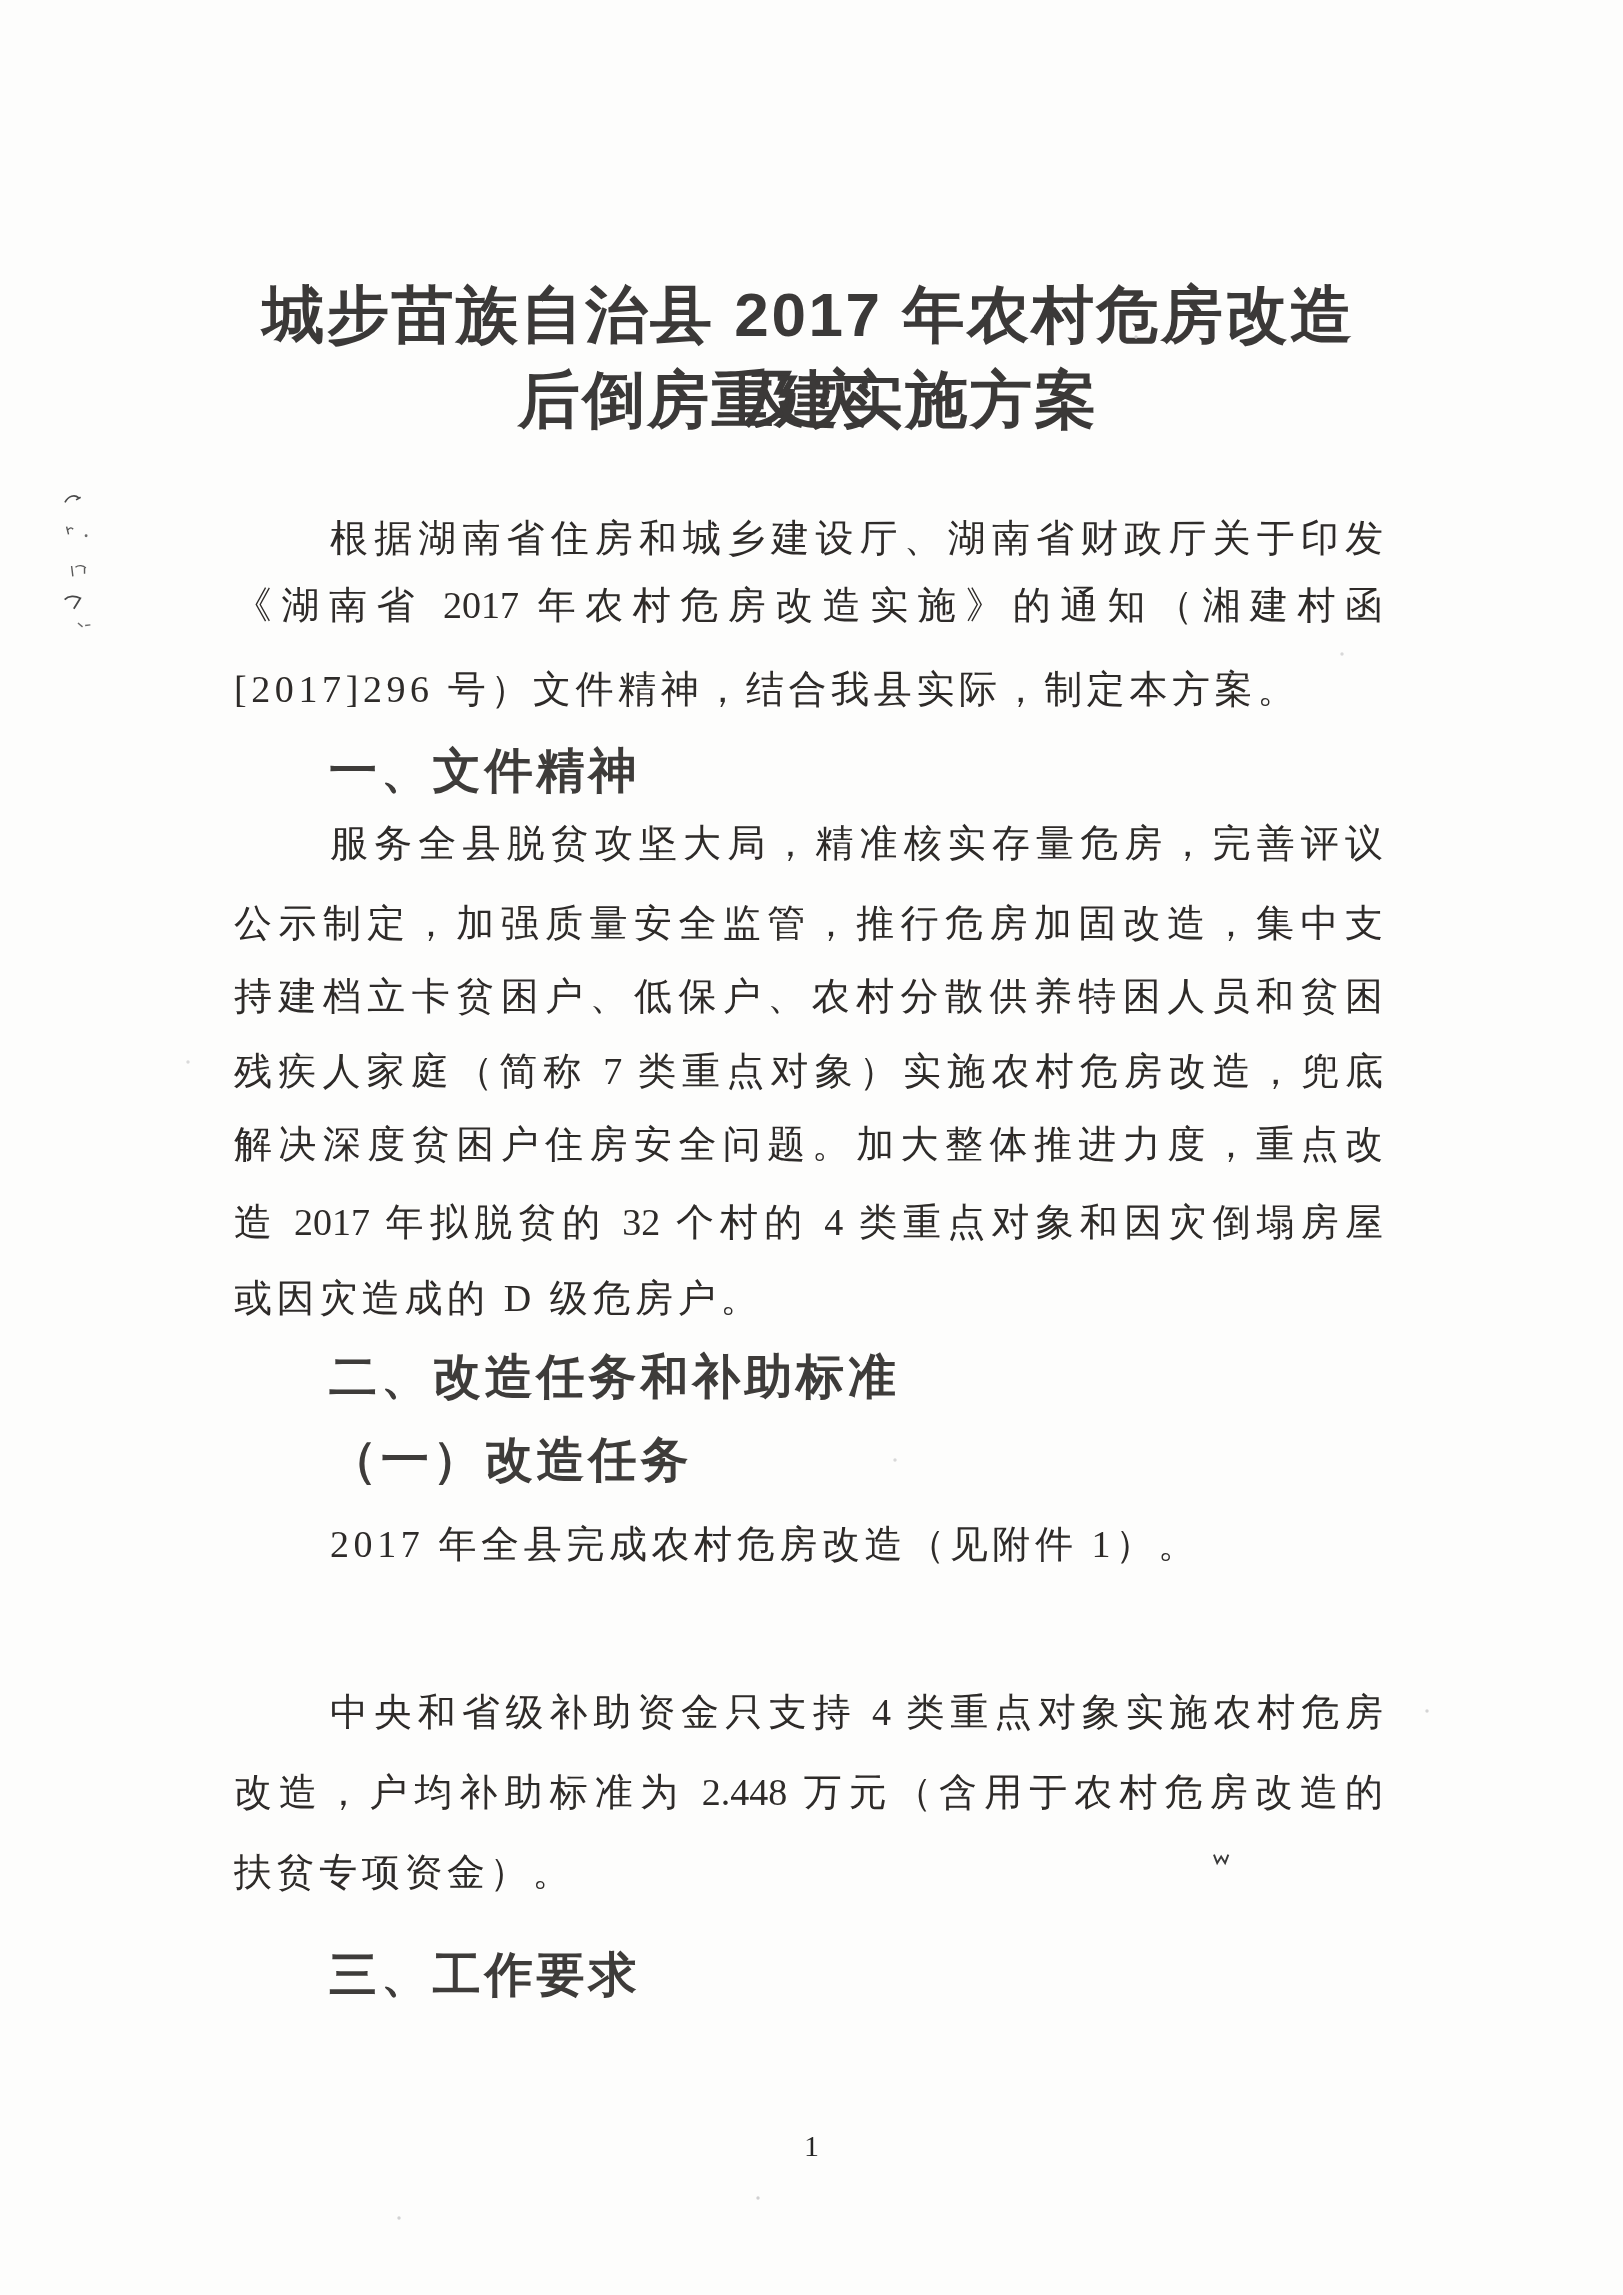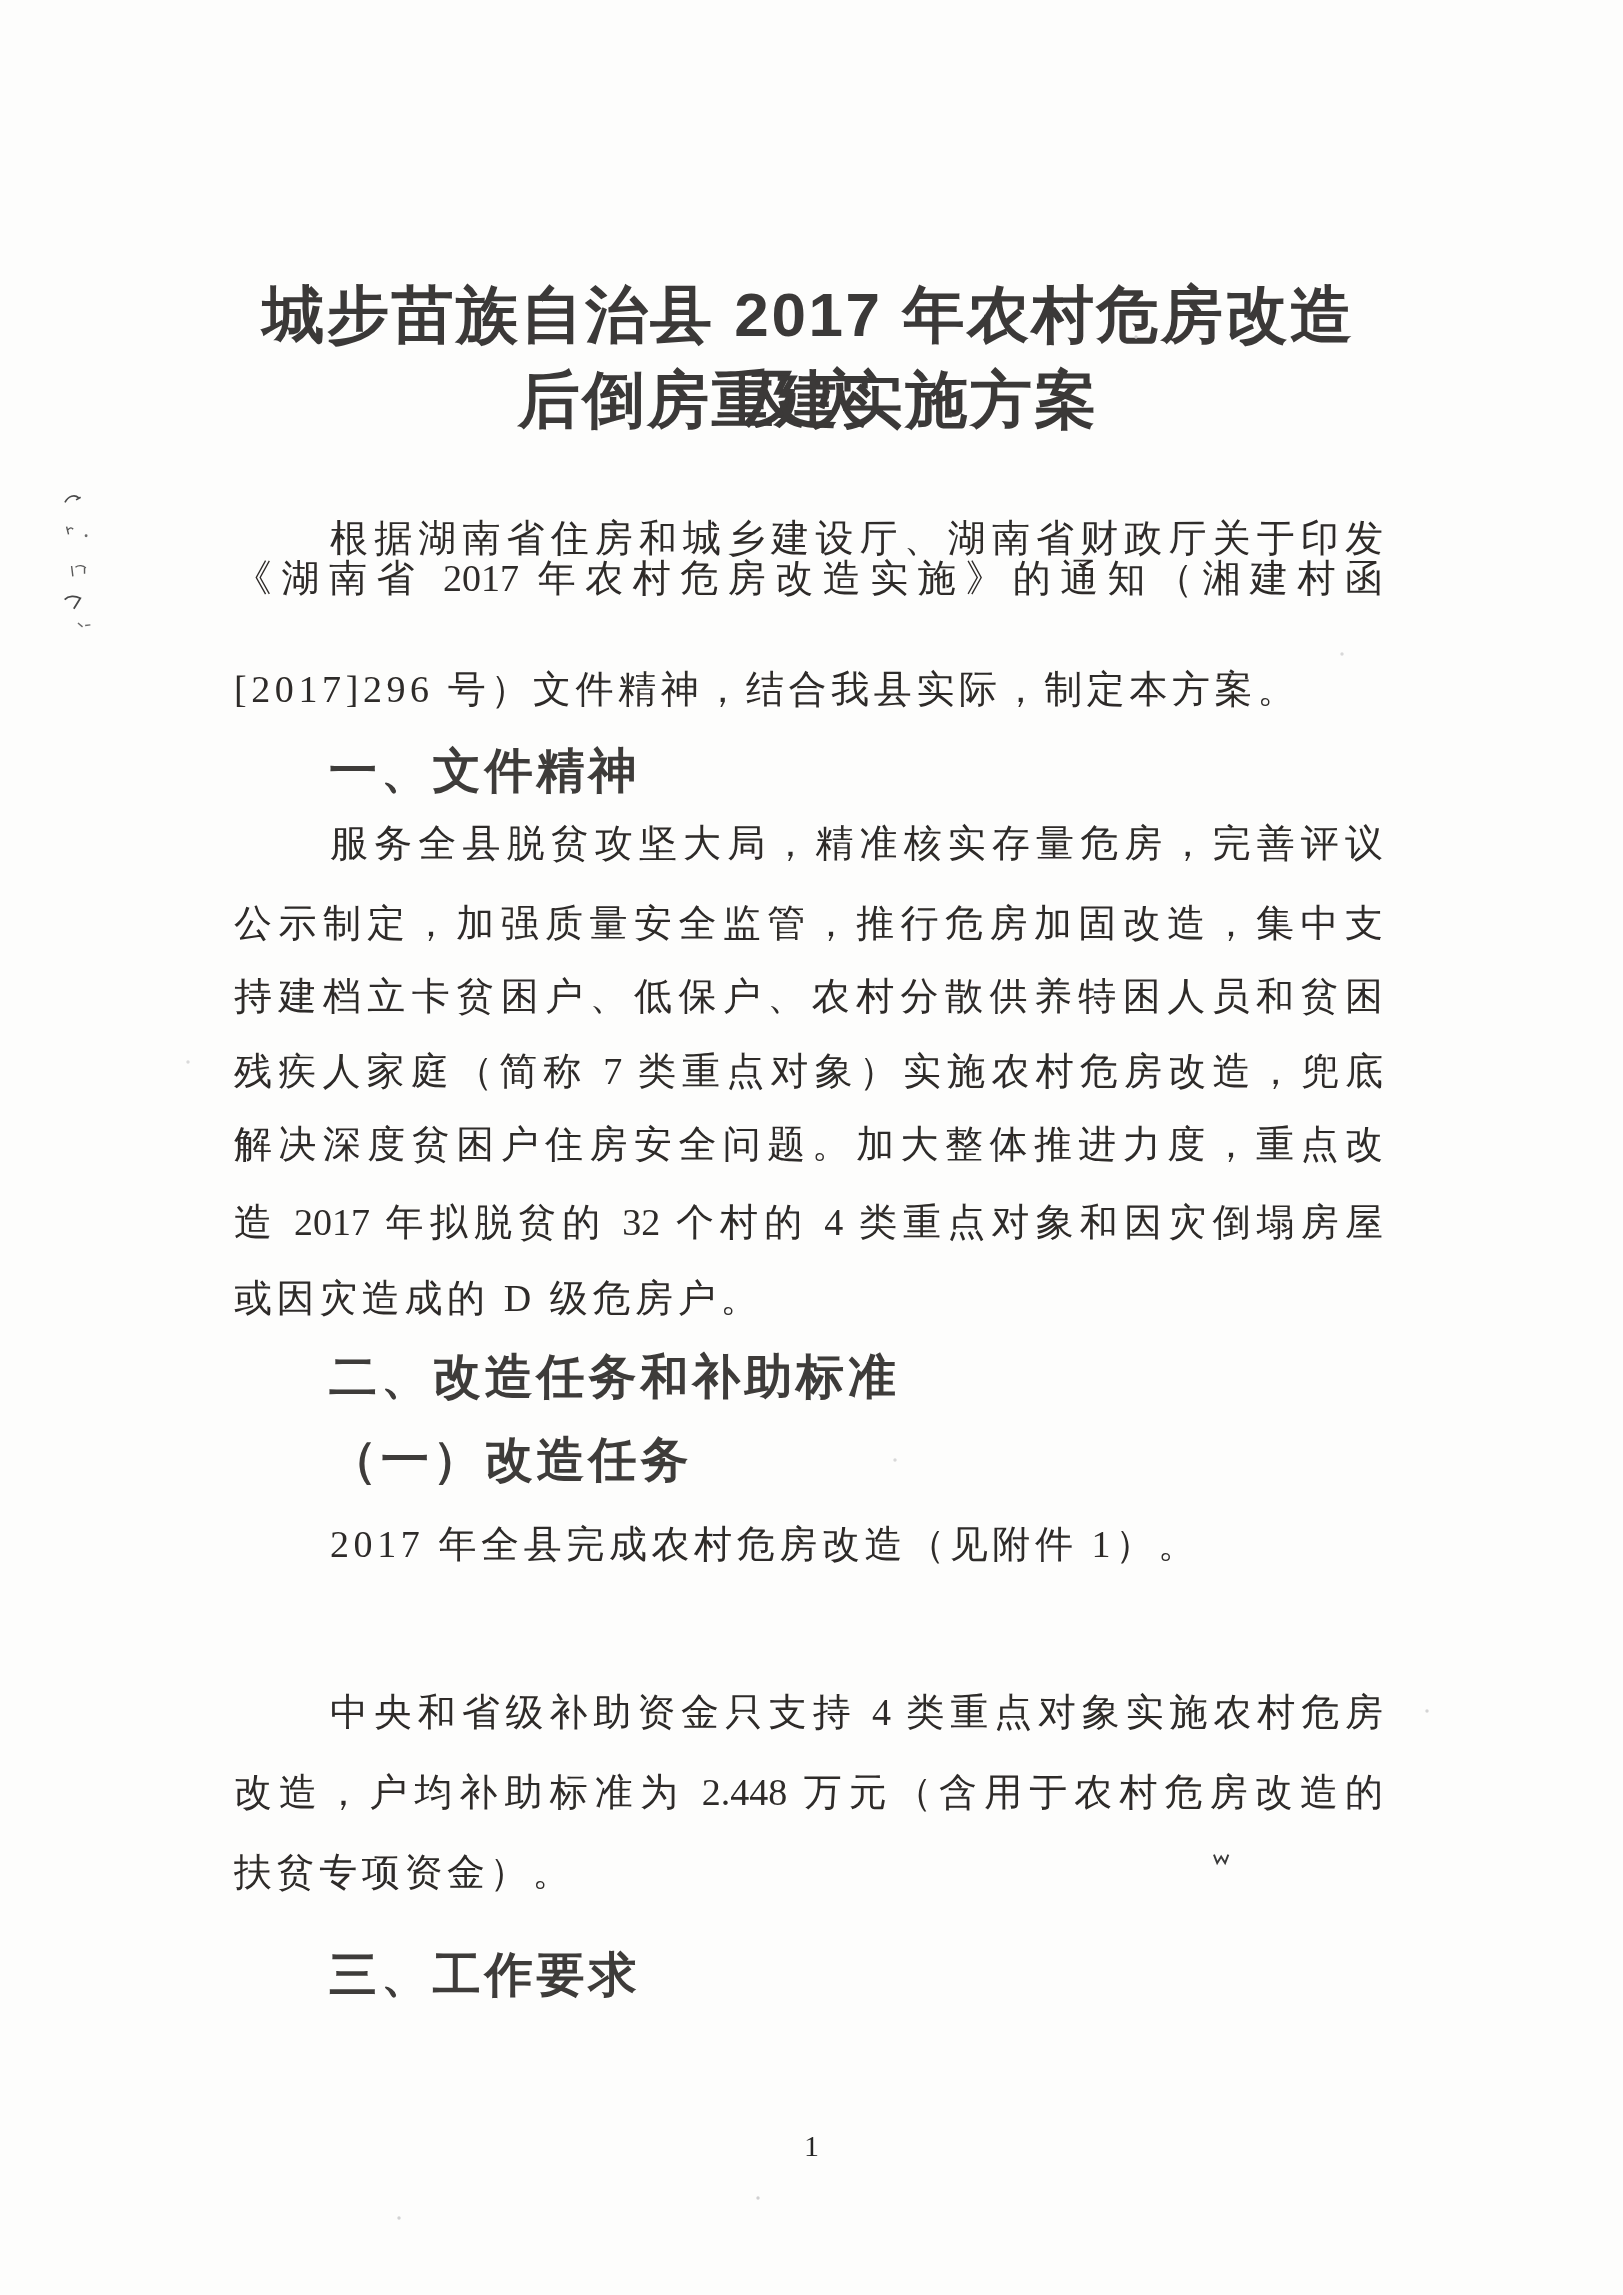--- a/index.html
+++ b/index.html
@@ -68,21 +68,21 @@
 </style>
 </head>
 <body>
 
 <div class="page">
 
   <div class="title-line" style="top:263px">城步苗族自治县 2017 年农村危房改造及灾</div>
   <div class="title-line" style="top:348px">后倒房重建实施方案</div>
 
   <div class="line jall indent" style="top:507px">根据湖南省住房和城乡建设厅、湖南省财政厅关于印发</div>
-  <div class="line jall" style="top:547px">《湖南省 2017 年农村危房改造实施》的通知（湘建村函</div>
+  <div class="line jall" style="top:574px">《湖南省 2017 年农村危房改造实施》的通知（湘建村函</div>
   <div class="line jlast" style="top:658px">[2017]296 号）文件精神，结合我县实际，制定本方案。</div>
 
   <div class="heading" style="top:739px">一、文件精神</div>
 
   <div class="line jall" style="top:892px">公示制定，加强质量安全监管，推行危房加固改造，集中支</div>
   <div class="line jall indent" style="top:812px">服务全县脱贫攻坚大局，精准核实存量危房，完善评议</div>
   <div class="line jall" style="top:965px">持建档立卡贫困户、低保户、农村分散供养特困人员和贫困</div>
   <div class="line jall" style="top:1040px">残疾人家庭（简称 7 类重点对象）实施农村危房改造，兜底</div>
   <div class="line jall" style="top:1113px">解决深度贫困户住房安全问题。加大整体推进力度，重点改</div>
   <div class="line jall" style="top:1191px">造 2017 年拟脱贫的 32 个村的 4 类重点对象和因灾倒塌房屋</div>

